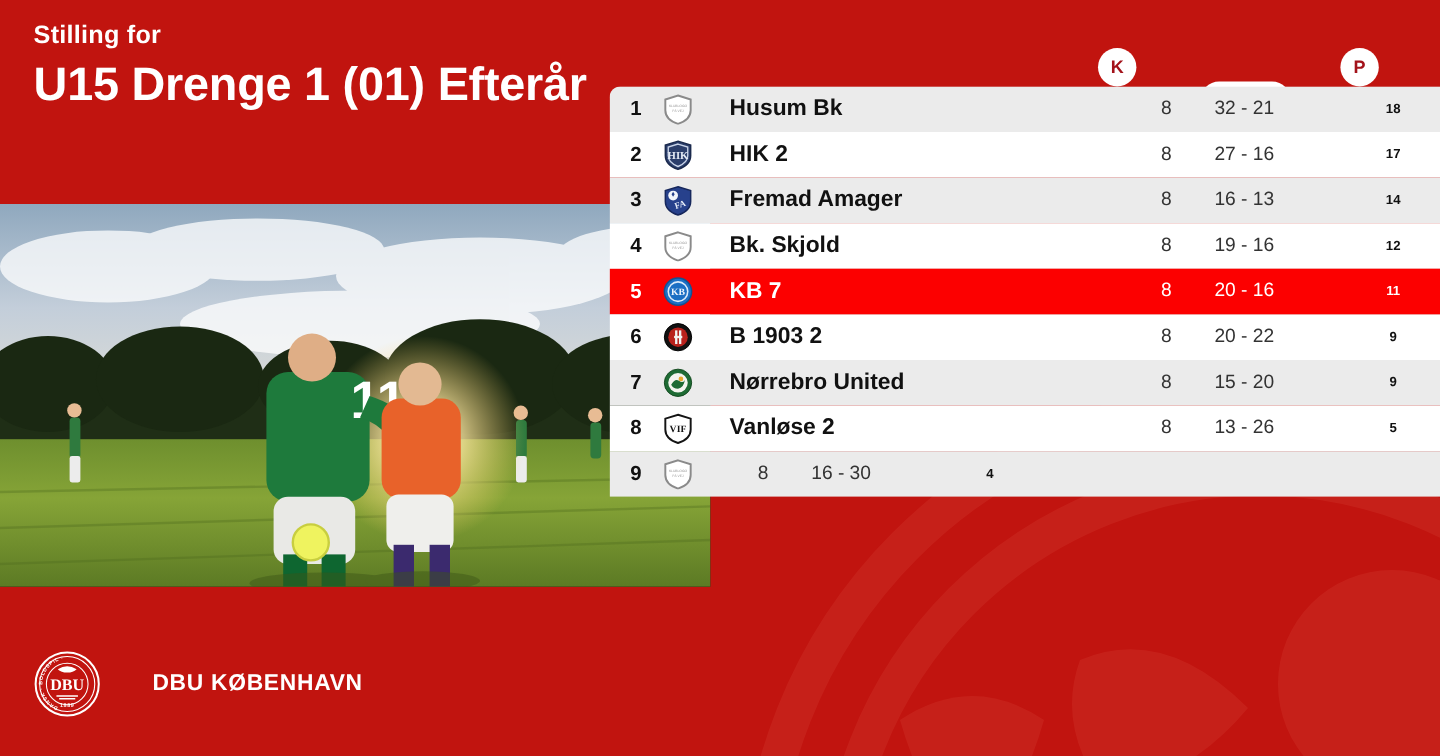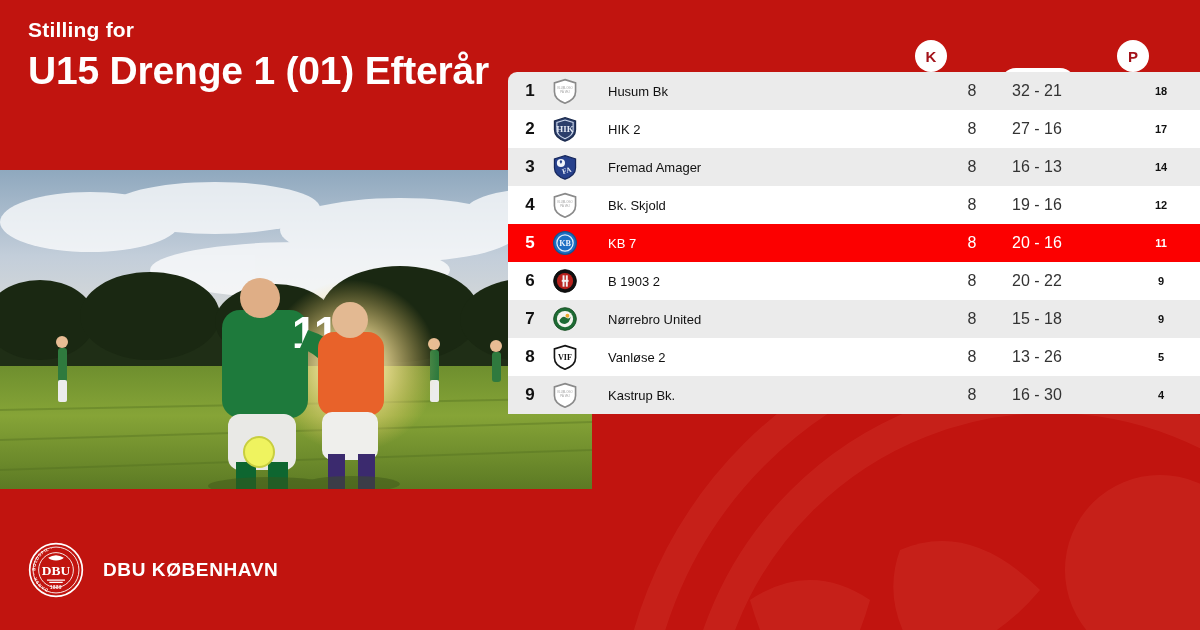--- a/index.html
+++ b/index.html
@@ -50,21 +50,21 @@
   .row.hl   { background:#FC0000; }
 
   .c-pos {
     width:44px; flex:0 0 44px; text-align:center;
     font-size:17px; font-weight:bold; color:#111;
   }
   .c-logo { width:44px; flex:0 0 44px; display:flex; align-items:center; justify-content:flex-start; }
   .c-logo svg { display:block; }
   .c-team {
     flex:1 1 auto; padding-left:12px;
-    font-size:13px; font-weight:normal; color:#111;
+    font-size:19px; font-weight:bold; color:#111;
     white-space:nowrap; overflow:hidden;
   }
   .c-k {
     width:80px; flex:0 0 80px; text-align:center;
     font-size:16px; color:#333; font-weight:normal;
   }
   .c-score {
     width:110px; flex:0 0 110px; text-align:left;
     font-size:16px; color:#333; font-weight:normal;
   }
@@ -88,21 +88,21 @@
   #badge-score { left:1000px; width:76px;margin-top:28px; }
   #badge-p     { left:1117px; width:32px; }
 
   
   #footer {
     position:absolute; left:28px; bottom:32px;
     display:flex; align-items:center; gap:19px;
   }
   #dbu-mark { width:56px; height:56px; flex:0 0 56px; }
   #dbu-name {
-    color:#fff; font-size:19px; font-weight:bold; letter-spacing:.6px;
+    color:#fff; font-size:19px; font-weight:bold; letter-spacing:.6px;margin-left:24px;
   }
 </style>
 </head>
 <body>
 
 <svg id="watermark" viewBox="0 0 900 900" aria-hidden="true">
   <g fill="none" stroke="#D2382E" stroke-width="30">
     <circle cx="450" cy="450" r="418"></circle>
     <circle cx="450" cy="450" r="352"></circle>
   </g>
@@ -303,21 +303,21 @@
       <div class="c-logo">
         <svg viewBox="0 0 32 32" width="26" height="26">
           <circle cx="16" cy="16" r="14" fill="#1E6B34" stroke="#14491f" stroke-width="1"></circle>
                <circle cx="16" cy="16" r="10" fill="#F4F4EF"></circle>
                <path d="M9 18 q4 -7 8 -4 q4 3 6 -1 q-1 8 -7 9 q-5 0 -7 -4z" fill="#1E6B34"></path>
                <circle cx="19" cy="12" r="2.4" fill="#E8A92C"></circle>
         </svg>
       </div>
       <div class="c-team">Nørrebro United</div>
       <div class="c-k">8</div>
-      <div class="c-score">15 - 18</div>
+      <div class="c-score">15 - 20</div>
       <div class="c-p">9</div>
     </div>
     <div class="row even">
       <div class="c-pos">8</div>
       <div class="c-logo">
         <svg viewBox="0 0 32 32" width="26" height="26">
           <path d="M16 2 L29 6 v11 c0 8 -7 12 -13 14 C10 29 3 25 3 17 V6z" fill="#fff" stroke="#141414" stroke-width="2"></path>
                <text x="16" y="20" text-anchor="middle" font-family="'Liberation Serif',serif" font-size="10" font-weight="bold" fill="#141414">VIF</text>
         </svg>
       </div>
@@ -328,21 +328,20 @@
     </div>
     <div class="row odd">
       <div class="c-pos">9</div>
       <div class="c-logo">
         <svg viewBox="0 0 32 32" width="26" height="26">
           <path d="M16 2 L29 6 v11 c0 8 -7 12 -13 14 C10 29 3 25 3 17 V6z" fill="#fff" stroke="#8A8A8A" stroke-width="2"></path>
                <text x="16" y="14" text-anchor="middle" font-family="'Liberation Sans',sans-serif" font-size="3.4" fill="#9A9A9A">KLUBLOGO</text>
                <text x="16" y="18.6" text-anchor="middle" font-family="'Liberation Sans',sans-serif" font-size="3.4" fill="#9A9A9A">PÅ VEJ</text>
         </svg>
       </div>
-      <div class="c-team">Kastrup Bk.</div>
       <div class="c-k">8</div>
       <div class="c-score">16 - 30</div>
       <div class="c-p">4</div>
     </div>
   </div>
 
 <div id="footer">
   <svg id="dbu-mark" viewBox="0 0 100 100" aria-hidden="true">
     <circle cx="50" cy="50" r="47" fill="none" stroke="#fff" stroke-width="3"></circle>
     <circle cx="50" cy="50" r="41" fill="none" stroke="#fff" stroke-width="1.6"></circle>

